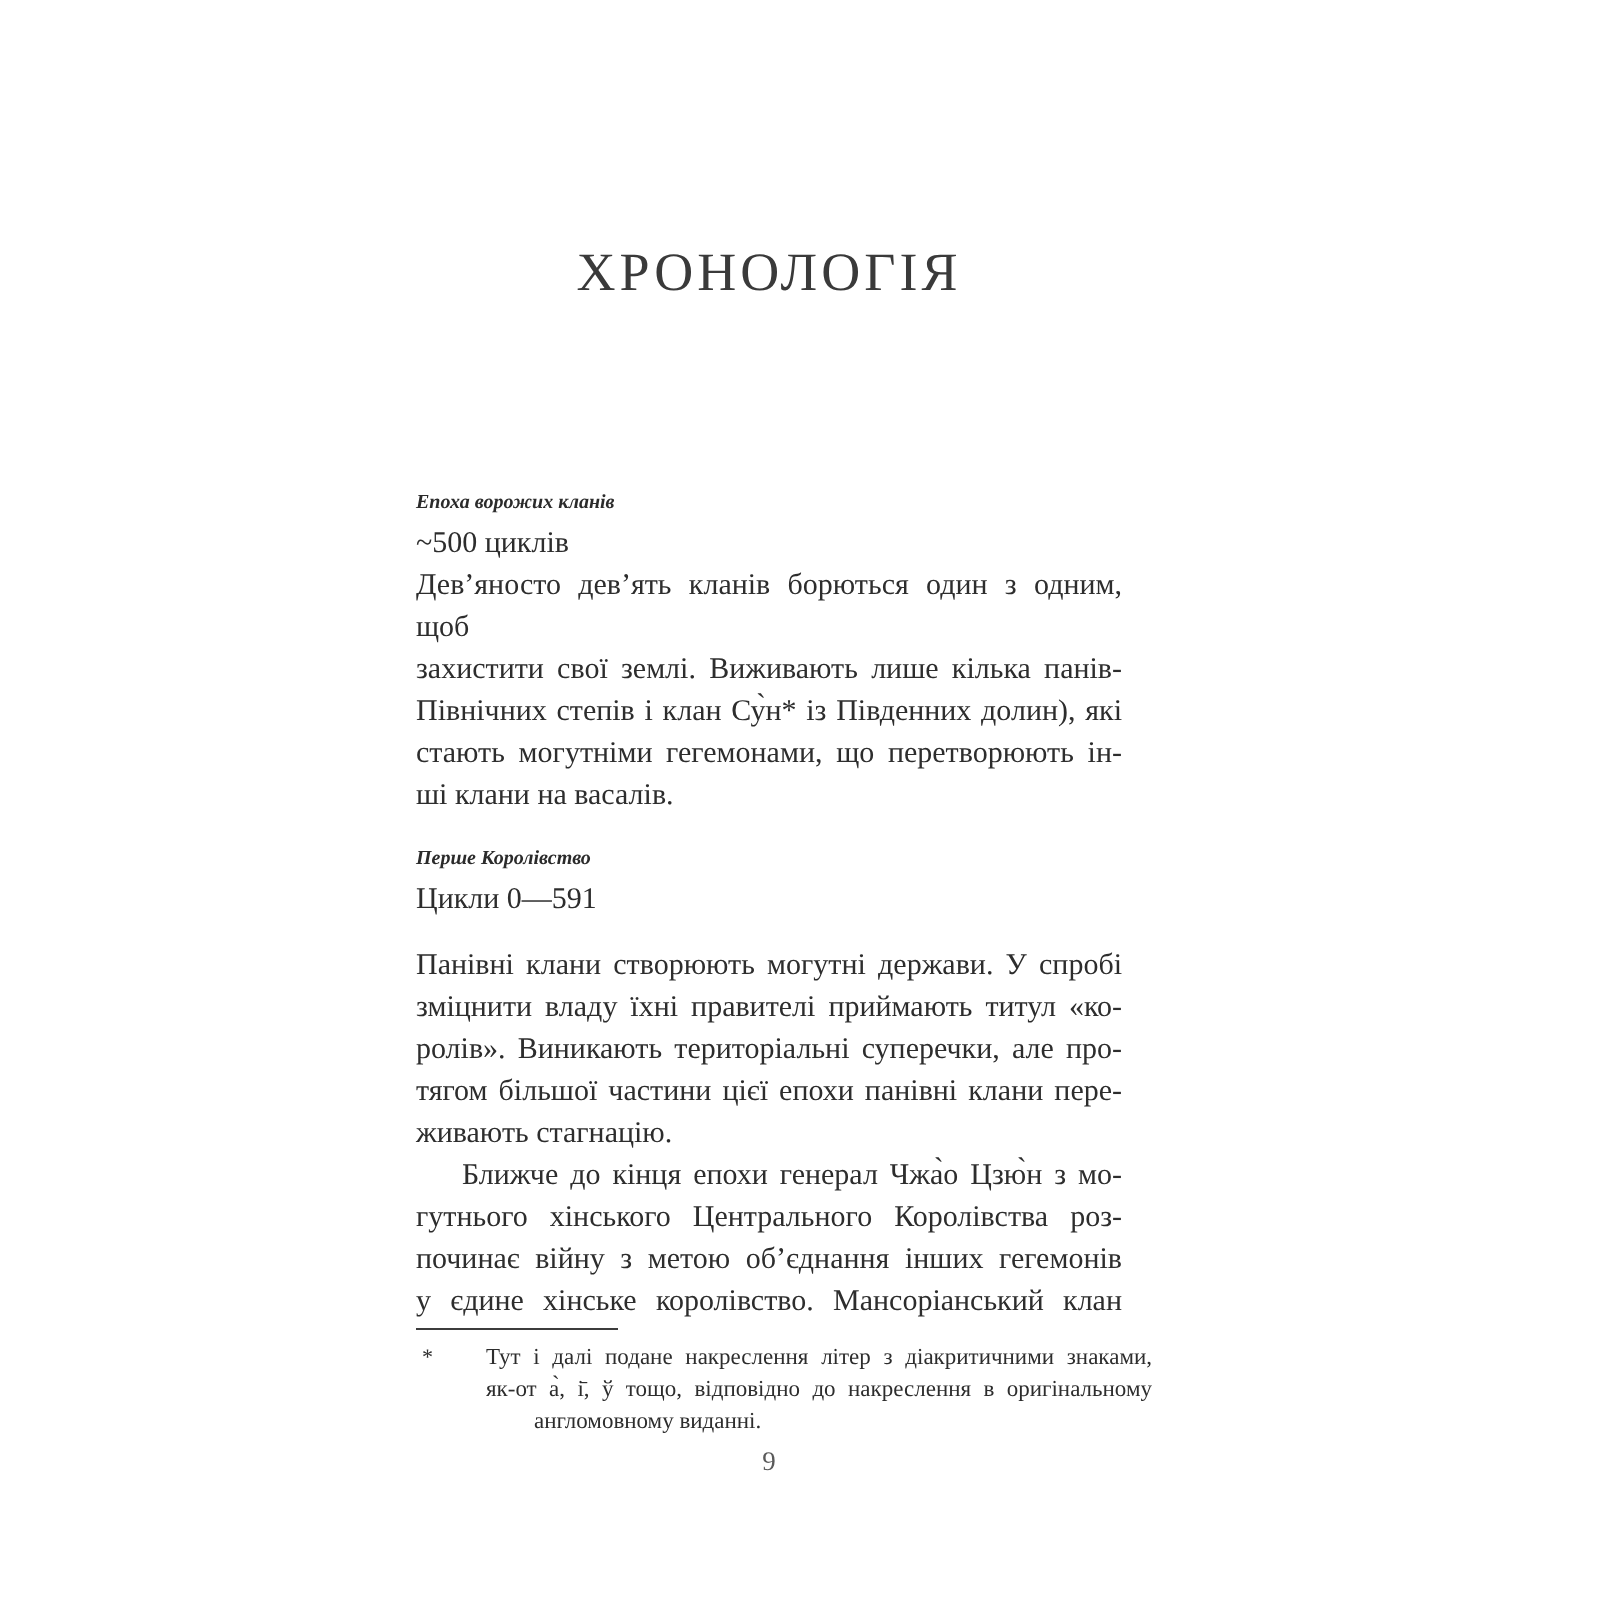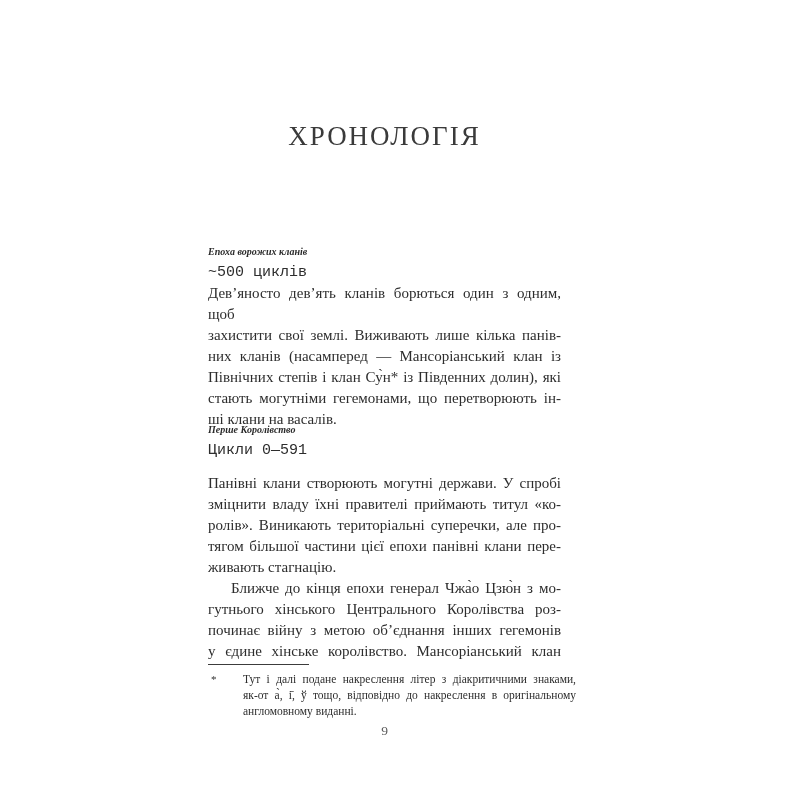--- a/index.html
+++ b/index.html
@@ -39,21 +39,20 @@
   .sec-heading {
     font-weight: 700;
     font-style: italic;
     font-size: 10px;
     line-height: 21px;
     color: #2b2b2b;
   }
   .sec-sub {
     line-height: 21px;
     color: #2d2d2d;
-    font-family: Liberation Mono, monospace;
   }
   .para { margin: 0; }
   .para-gap { margin-top: 12px; }
   .line {
     text-align: justify;
     text-align-last: justify;
     white-space: normal;
     color: #2d2d2d;
   }
   .line.last {
@@ -84,21 +83,21 @@
   .footnote-marker {
     width: 32px;
     flex: 0 0 32px;
     font-size: 11px;
     padding-left: 3px;
   }
   .footnote-lines {
     flex: 1;
   }
   .footnote-lines .line { text-align-last: justify; }
-  .footnote-lines .line.last { text-align-last: left; }
+  .footnote-lines .line.last { text-align-last: left; margin-left: 24px; }
   .page-number {
     position: absolute;
     left: 208px;
     width: 353px;
     top: 723px;
     text-align: center;
     font-size: 13.5px;
     color: #5a5a5a;
   }
 </style>
@@ -108,21 +107,20 @@
 <div class="page">
 
   <div class="chapter-title">ХРОНОЛОГІЯ</div>
 
   <div class="textblock sec1">
     <div class="sec-heading">Епоха ворожих кланів</div>
     <div class="sec-sub">~500 циклів</div>
     <div class="para">
         <div class="line">Дев’яносто дев’ять кланів борються один з одним, щоб</div>
         <div class="line">захистити свої землі. Виживають лише кілька панів-</div>
-        <div class="line">них кланів (насамперед — Мансоріанський клан із</div>
         <div class="line">Північних степів і клан Су̀н* із Південних долин), які</div>
         <div class="line">стають могутніми гегемонами, що перетворюють ін-</div>
         <div class="line last">ші клани на васалів.</div>
       </div>
   </div>
 
   <div class="textblock sec2">
     <div class="sec-heading">Перше Королівство</div>
     <div class="sec-sub">Цикли 0—591</div>
     <div class="para para-gap">

